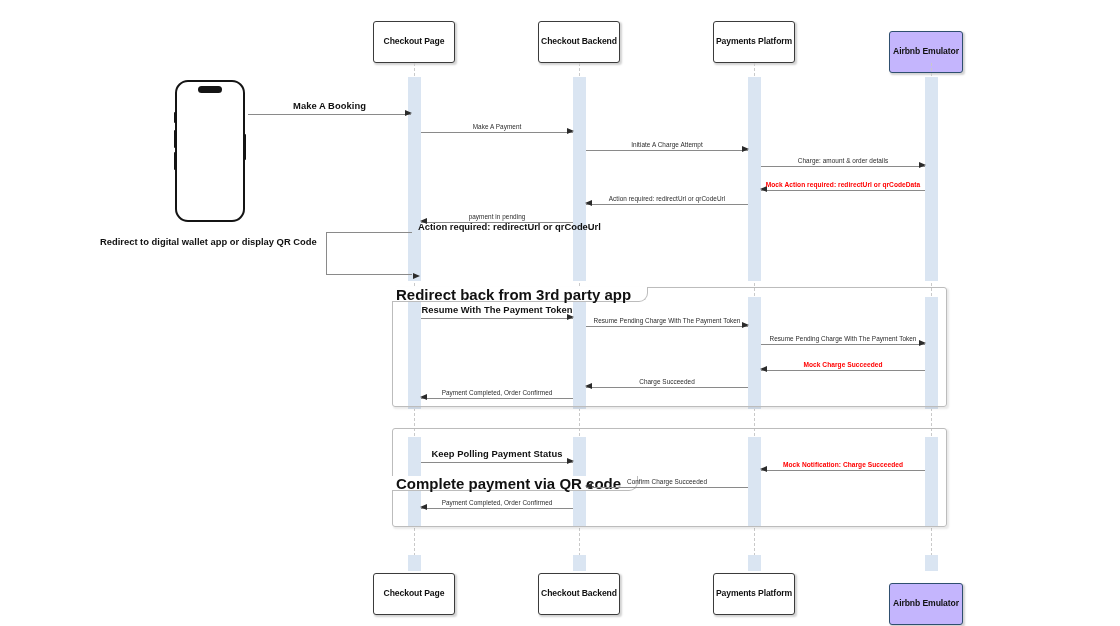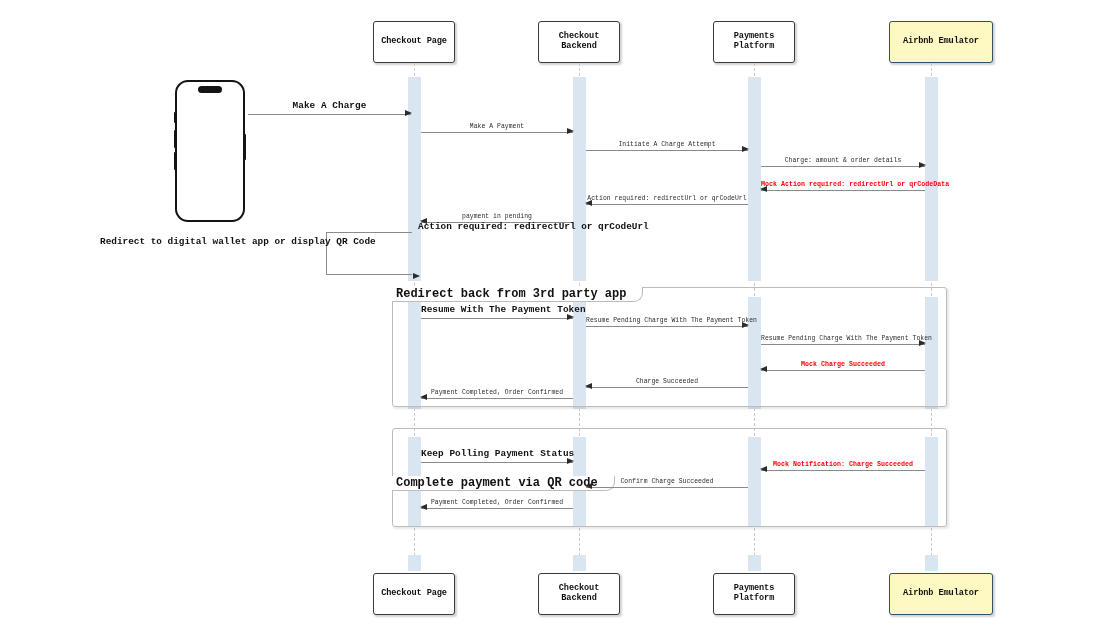--- a/index.html
+++ b/index.html
@@ -7,40 +7,40 @@
     margin: 0; padding: 0;
     background: #ffffff;
     font-family: "Liberation Sans", sans-serif;
   }
   #canvas {
     position: relative;
     width: 1120px;
     height: 626px;
     background: #ffffff;
     overflow: hidden;
-    font-family: Liberation Mono, monospace;
   }
 
   
   .participant {
     position: absolute;
     width: 82px;
     height: 42px;
     border: 1.6px solid #3b3b3b;
     border-radius: 3px;
     background: #ffffff;
     display: flex;
     align-items: center;
     justify-content: center;
     box-shadow: 1.5px 1.5px 2px rgba(0,0,0,0.18);
   }
   .participant.emulator {
-    background: #fef9c3;
+    background: #c4b5fd;
     border-color: #2f4f6f;
-    width: 104px;
+    width: 74px;
+    margin-top: 10px;
   }
   .participant .plabel {
     font-size: 8.6px;
     font-weight: bold;
     color: #111111;
     text-align: center;
     line-height: 1.15;
     letter-spacing: -0.1px;
   }
 
@@ -134,21 +134,21 @@
     border-top: none;
     border-left: none;
     background: #ffffff;
     display: flex;
     align-items: center;
     padding-left: 4px;
     padding-right: 16px;
     border-bottom-right-radius: 9px;
   }
   .frag-tab .ftl {
-    font-size: 12px;
+    font-size: 15px;
     font-weight: bold;
     color: #111111;
     white-space: nowrap;
   }
 
   
   .phone {
     position: absolute;
     border: 2.4px solid #141414;
     border-radius: 13px;
@@ -219,21 +219,21 @@
     <div class="island"></div>
     <div class="btn l1"></div>
     <div class="btn l2"></div>
     <div class="btn l3"></div>
     <div class="btn r1"></div>
   </div>
 
   <div class="msg right" style="left:248px; top:114px; width:163px;">
     <div class="line"></div>
     <div class="head"></div>
-    <div class="caption big">Make A Charge</div>
+    <div class="caption big">Make A Booking</div>
   </div>
 
   <div class="msg right" style="left:421px; top:132px; width:152px;">
     <div class="line"></div>
     <div class="head"></div>
     <div class="caption">Make A Payment</div>
   </div>
 
   <div class="msg right" style="left:586px; top:150px; width:162px;">
     <div class="line"></div>

